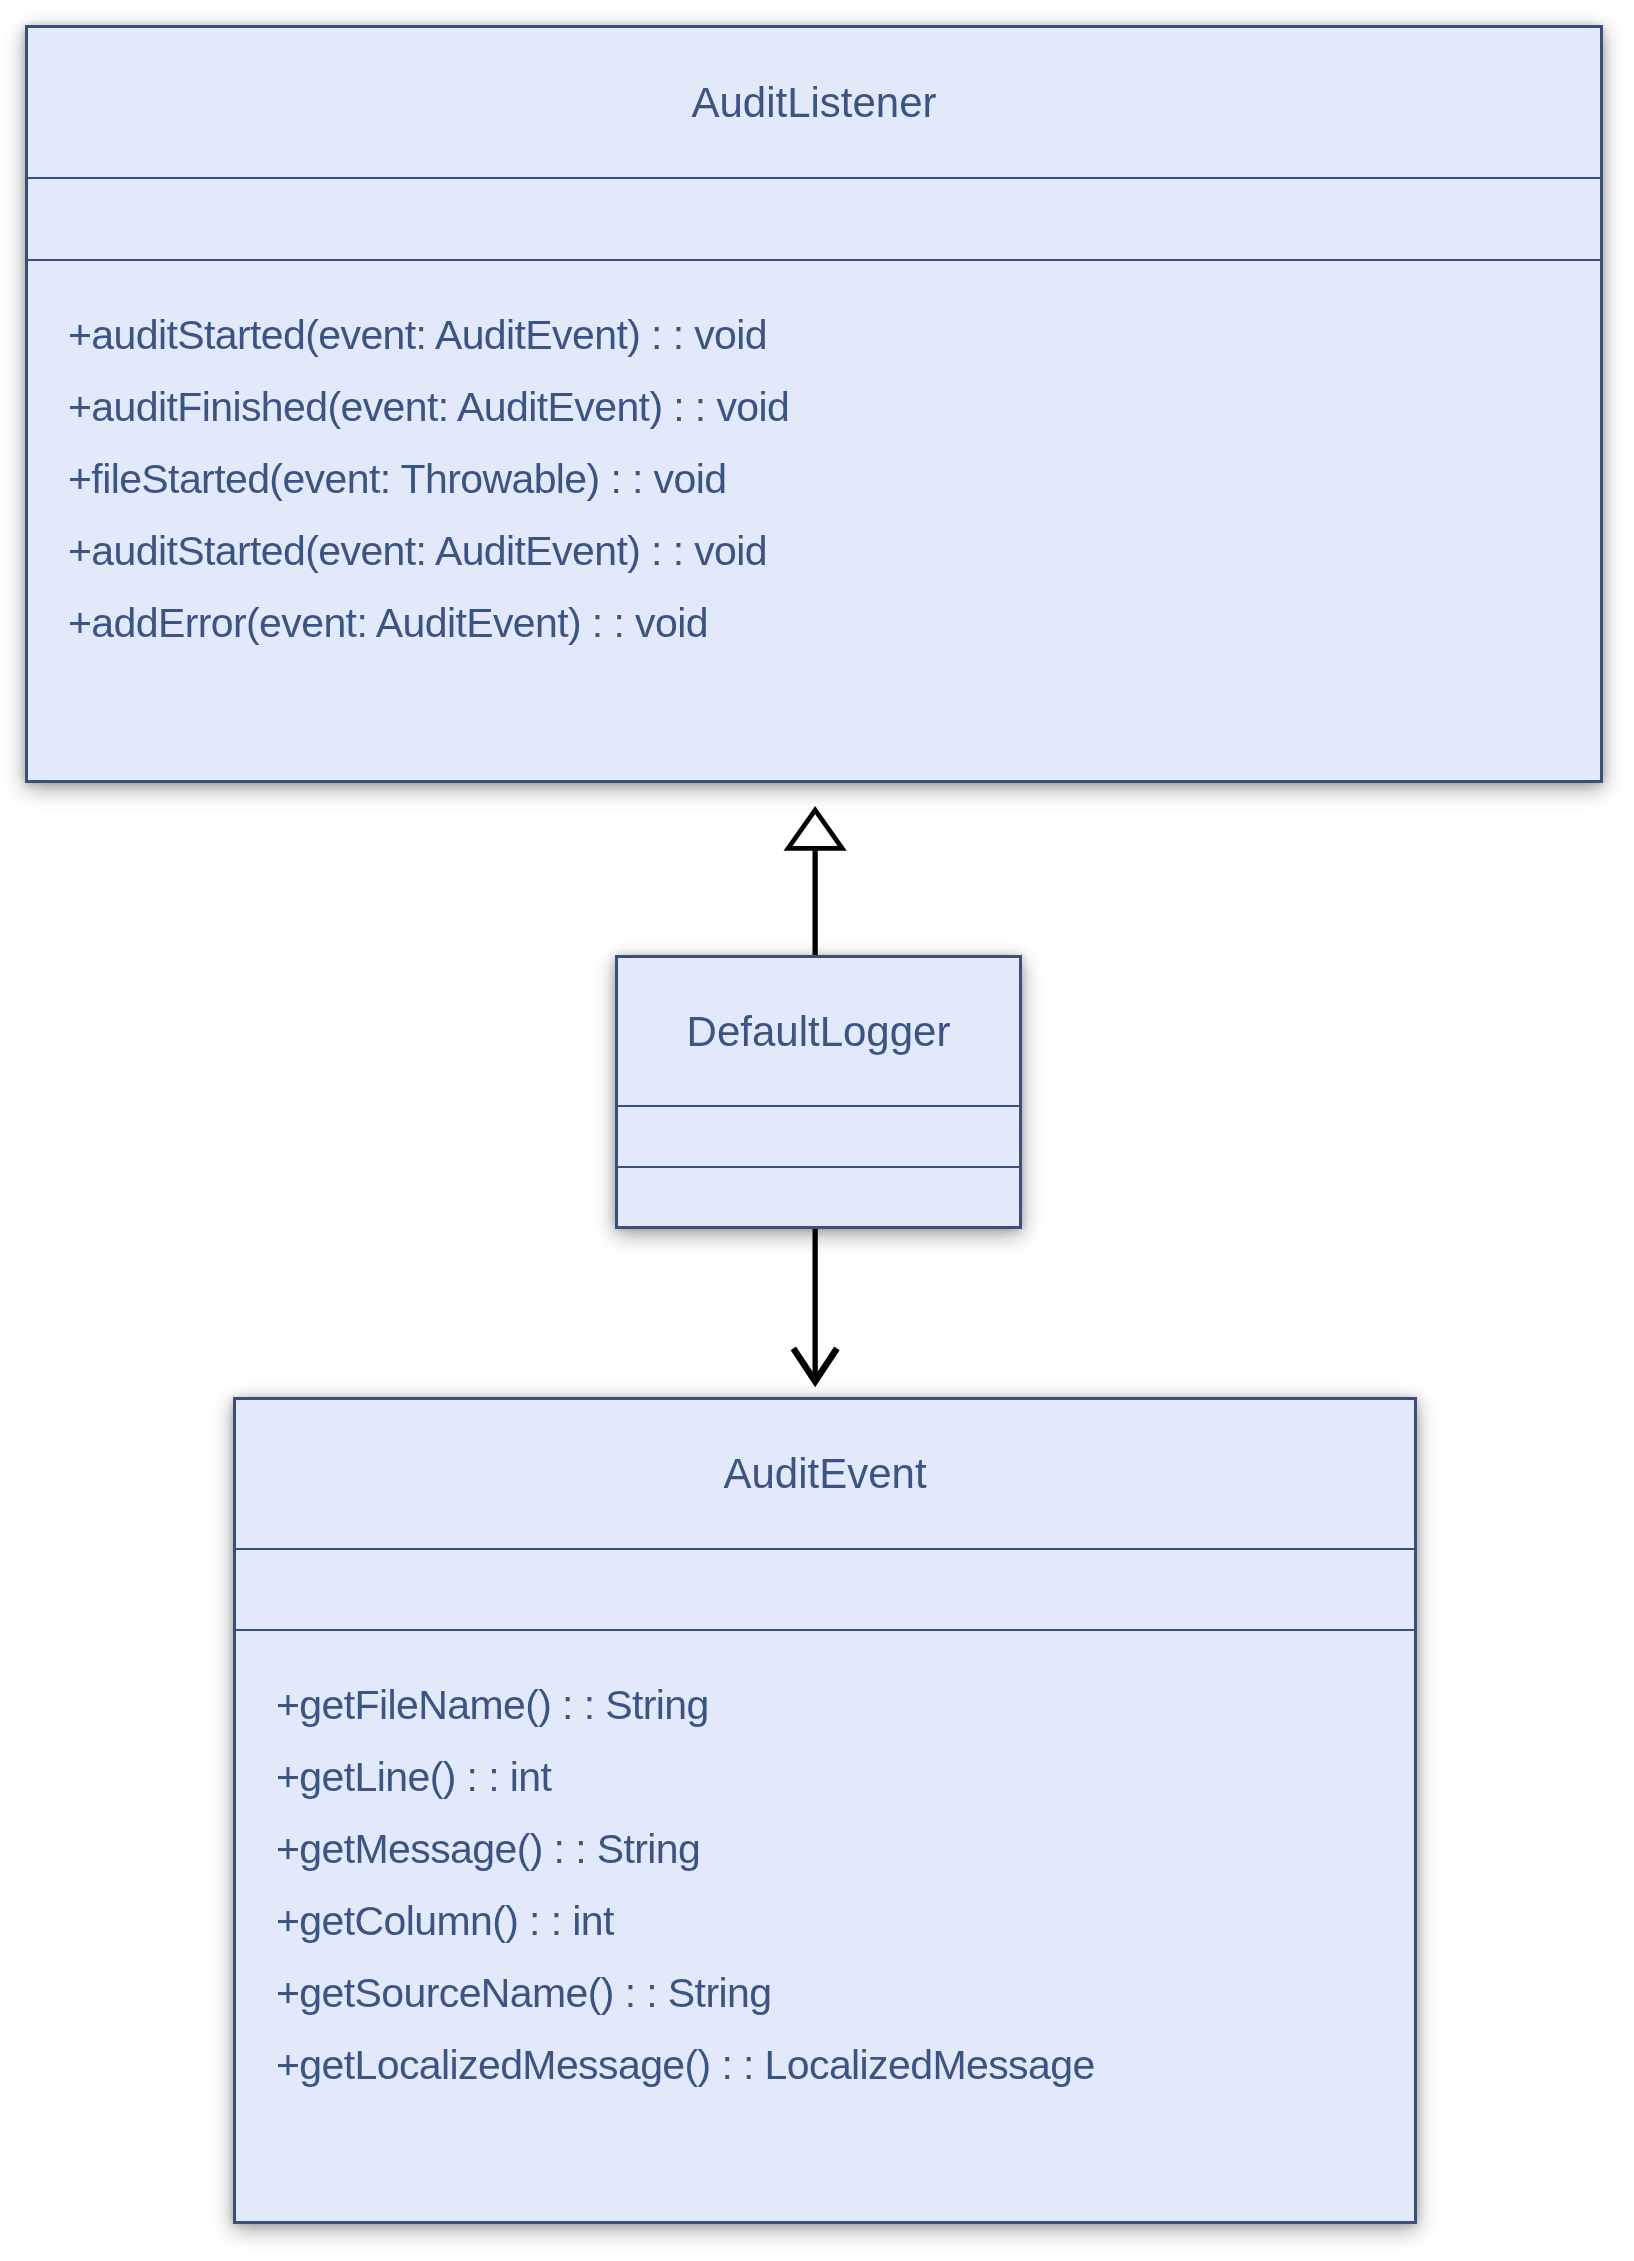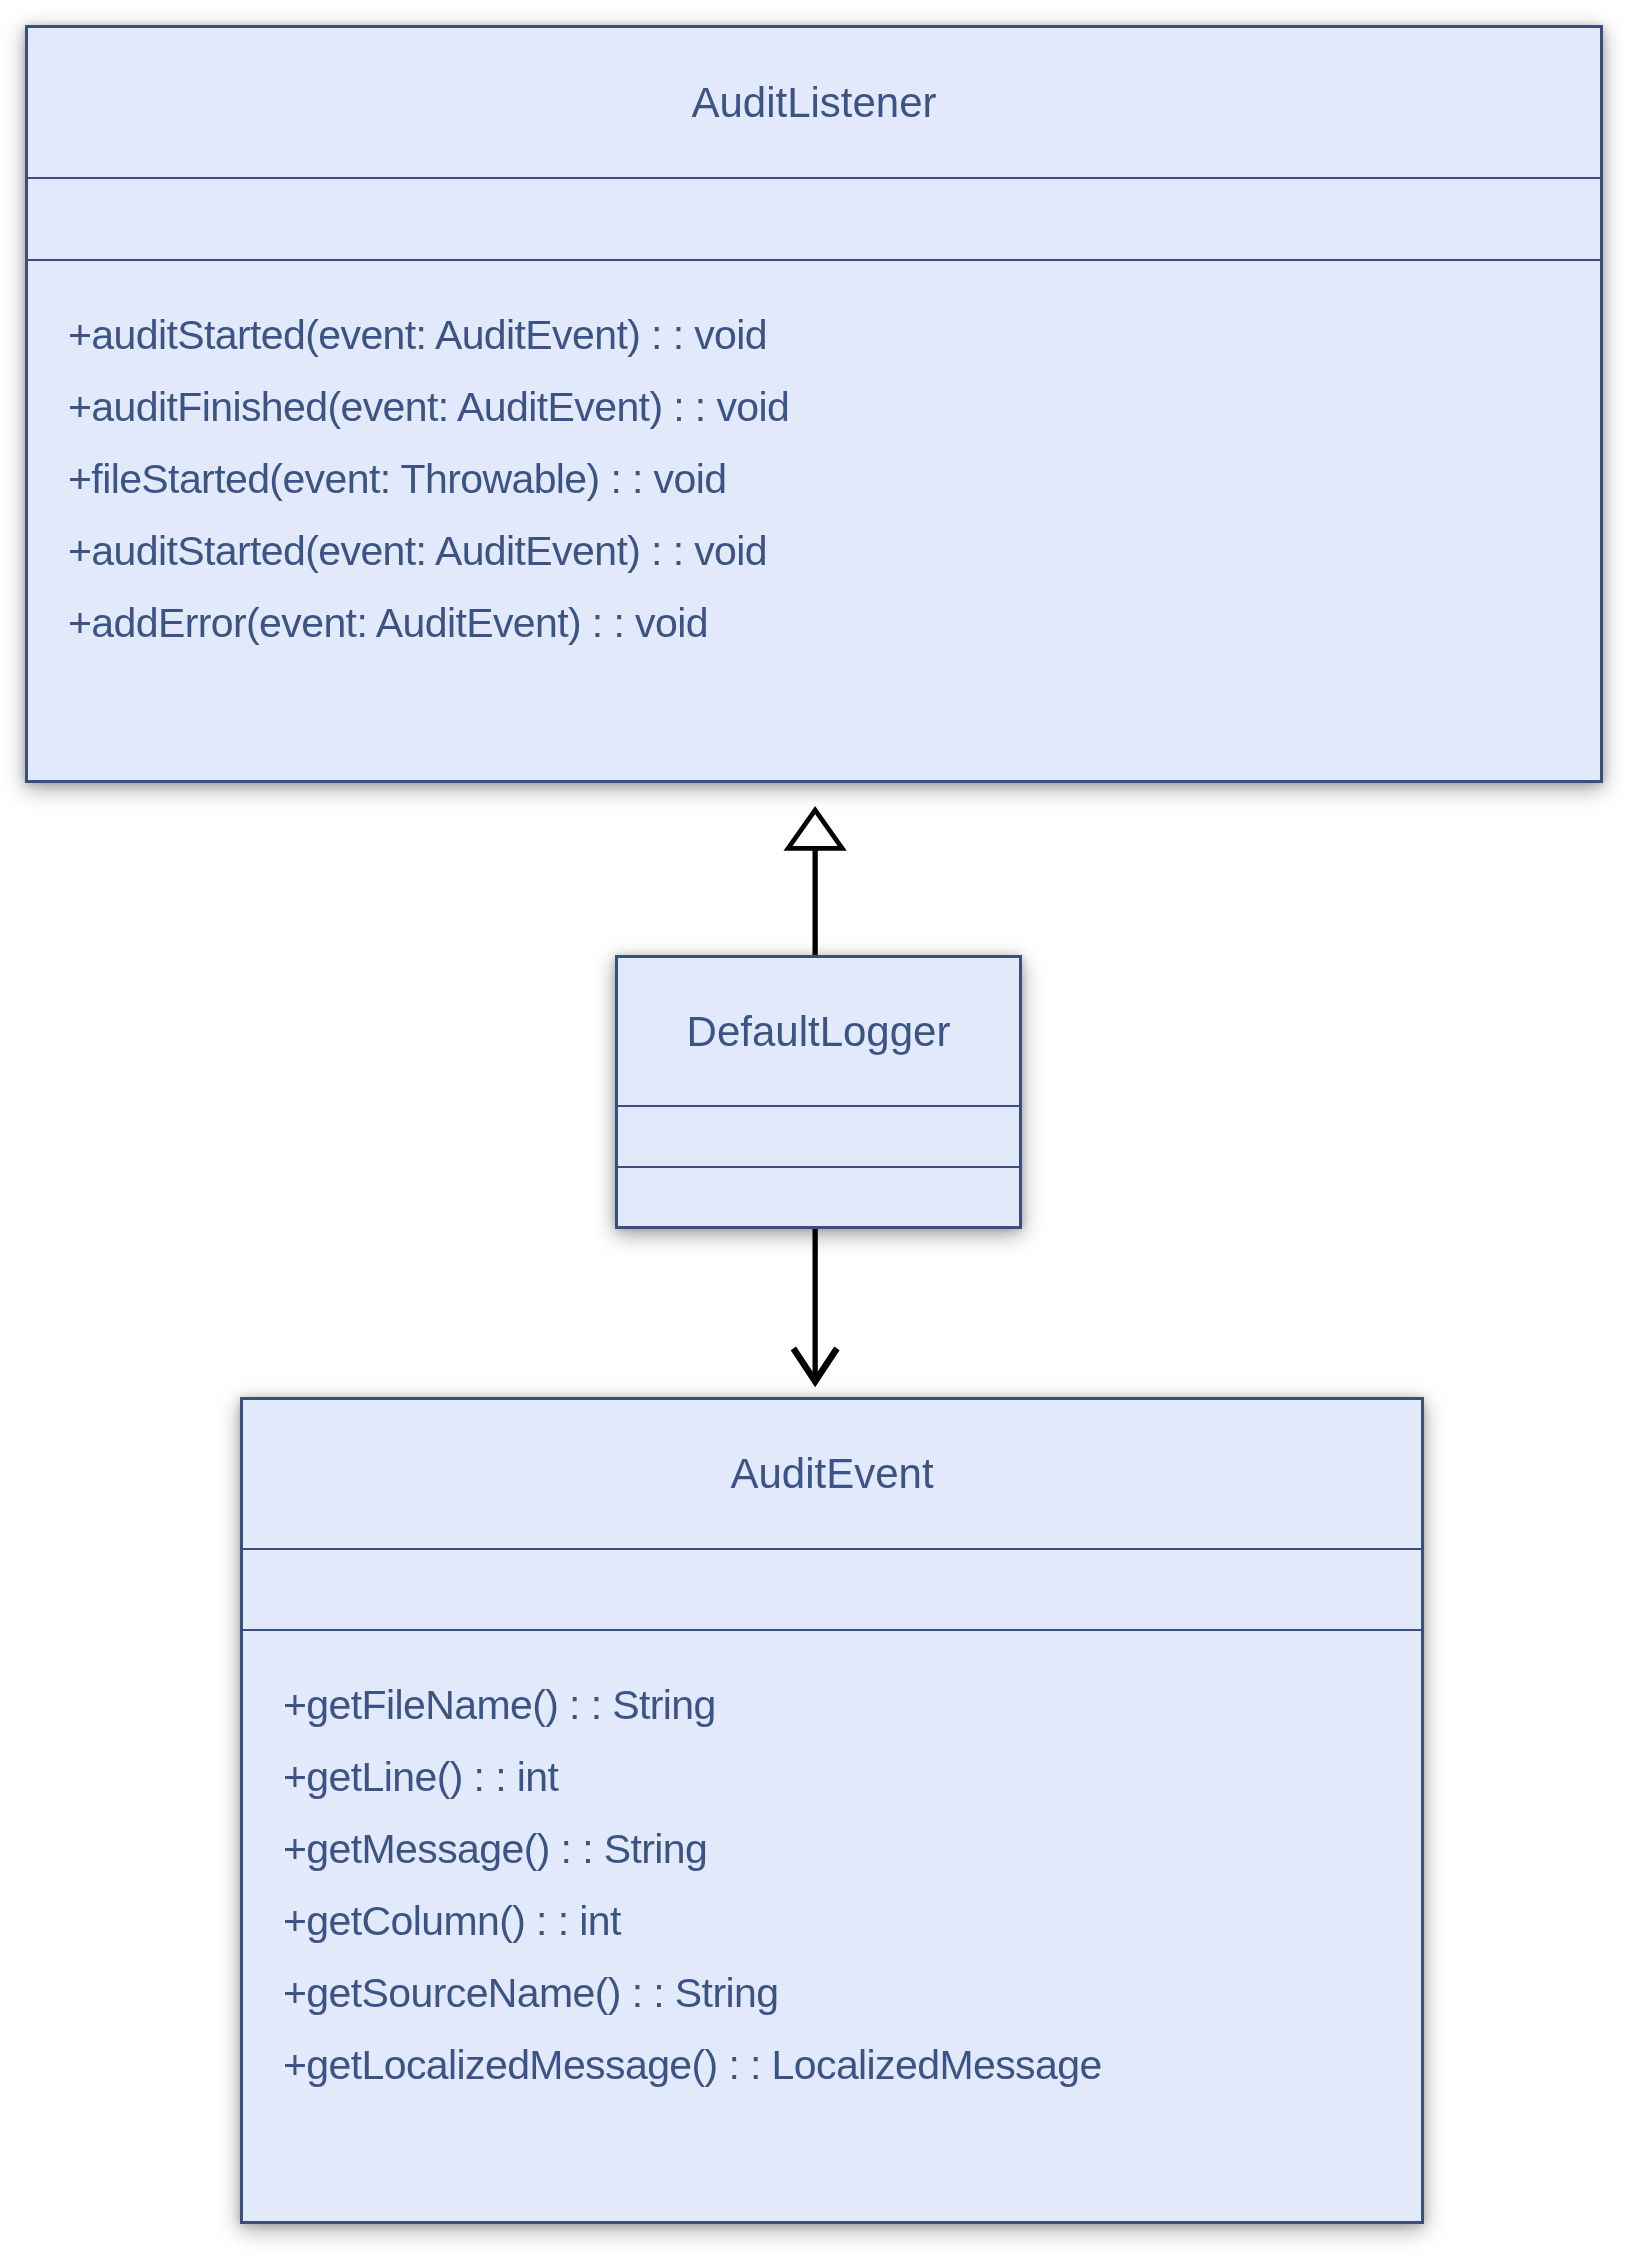--- a/index.html
+++ b/index.html
@@ -48,21 +48,21 @@
     white-space:nowrap;
   }
   
   .box-auditlistener{left:25px;top:25px;width:1578px;height:758px;}
   .box-auditlistener .class-title{height:149px;}
   .box-auditlistener .attrs{height:82px;}
   .box-defaultlogger{left:615px;top:955px;width:407px;height:274px;}
   .box-defaultlogger .class-title{height:147px;text-align:right;}
   .box-defaultlogger .attrs{height:61px;}
   .box-defaultlogger .methods{padding:0;}
-  .box-auditevent{left:240px;top:1397px;width:1184px;height:827px;}
+  .box-auditevent{left:233px;top:1397px;width:1184px;height:827px;}
   .box-auditevent .class-title{height:148px;}
   .box-auditevent .attrs{height:81px;}
 </style>
 </head>
 <body>
 
 <div class="canvas">
 
   <svg class="connectors" viewBox="0 0 2776 3840" xmlns="http://www.w3.org/2000/svg">
 

